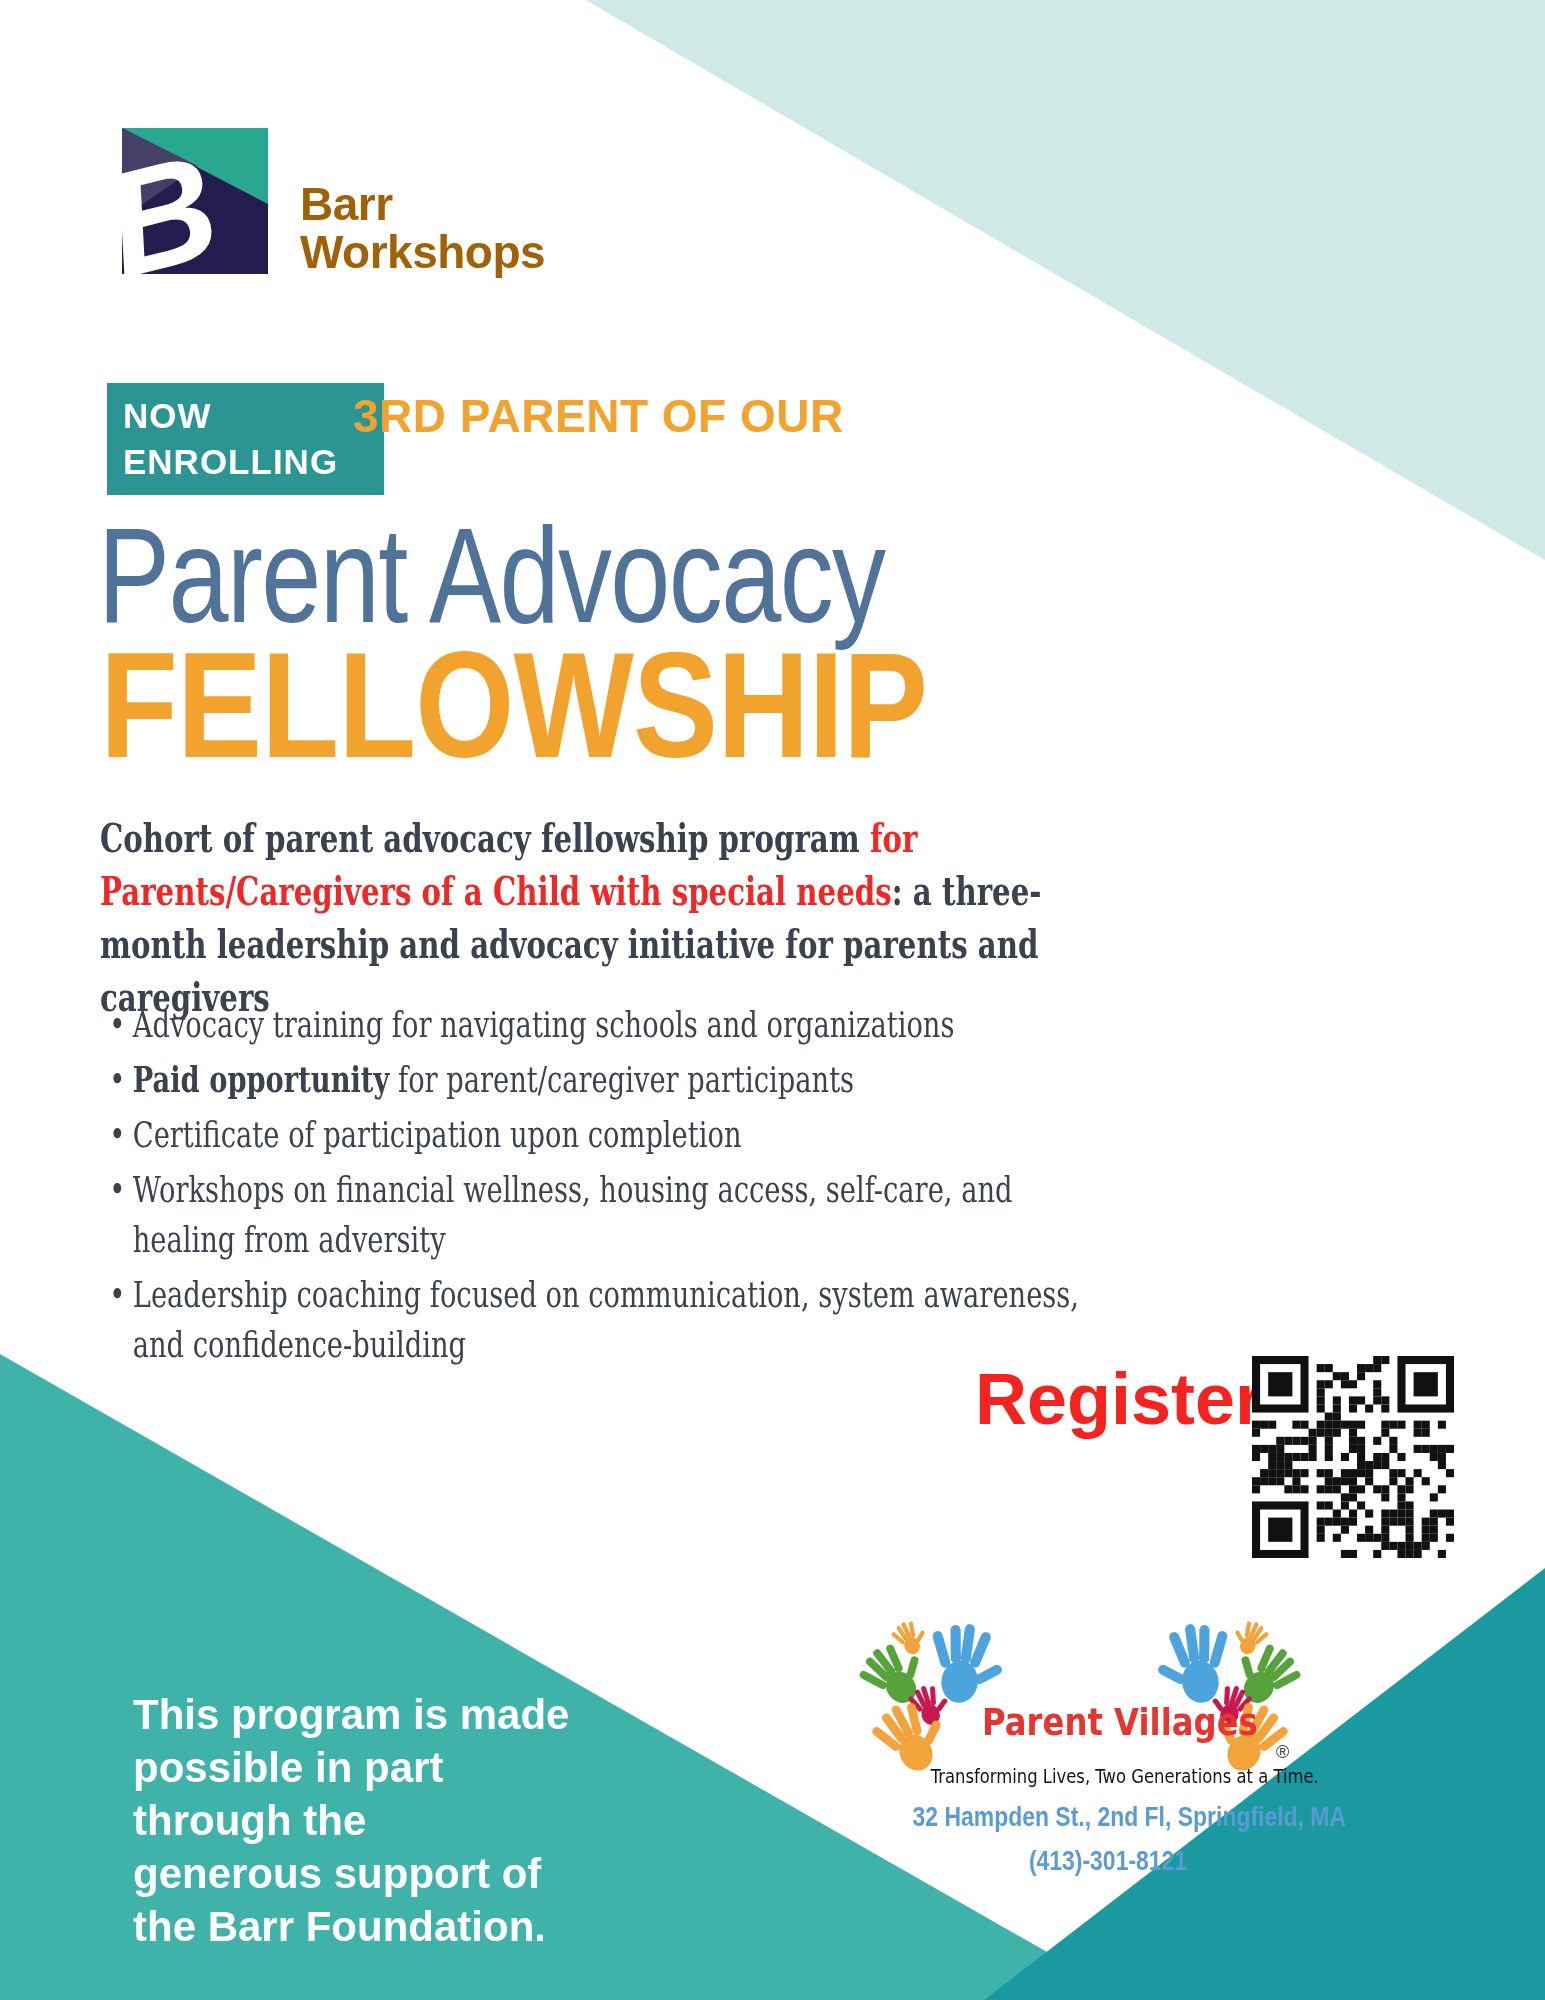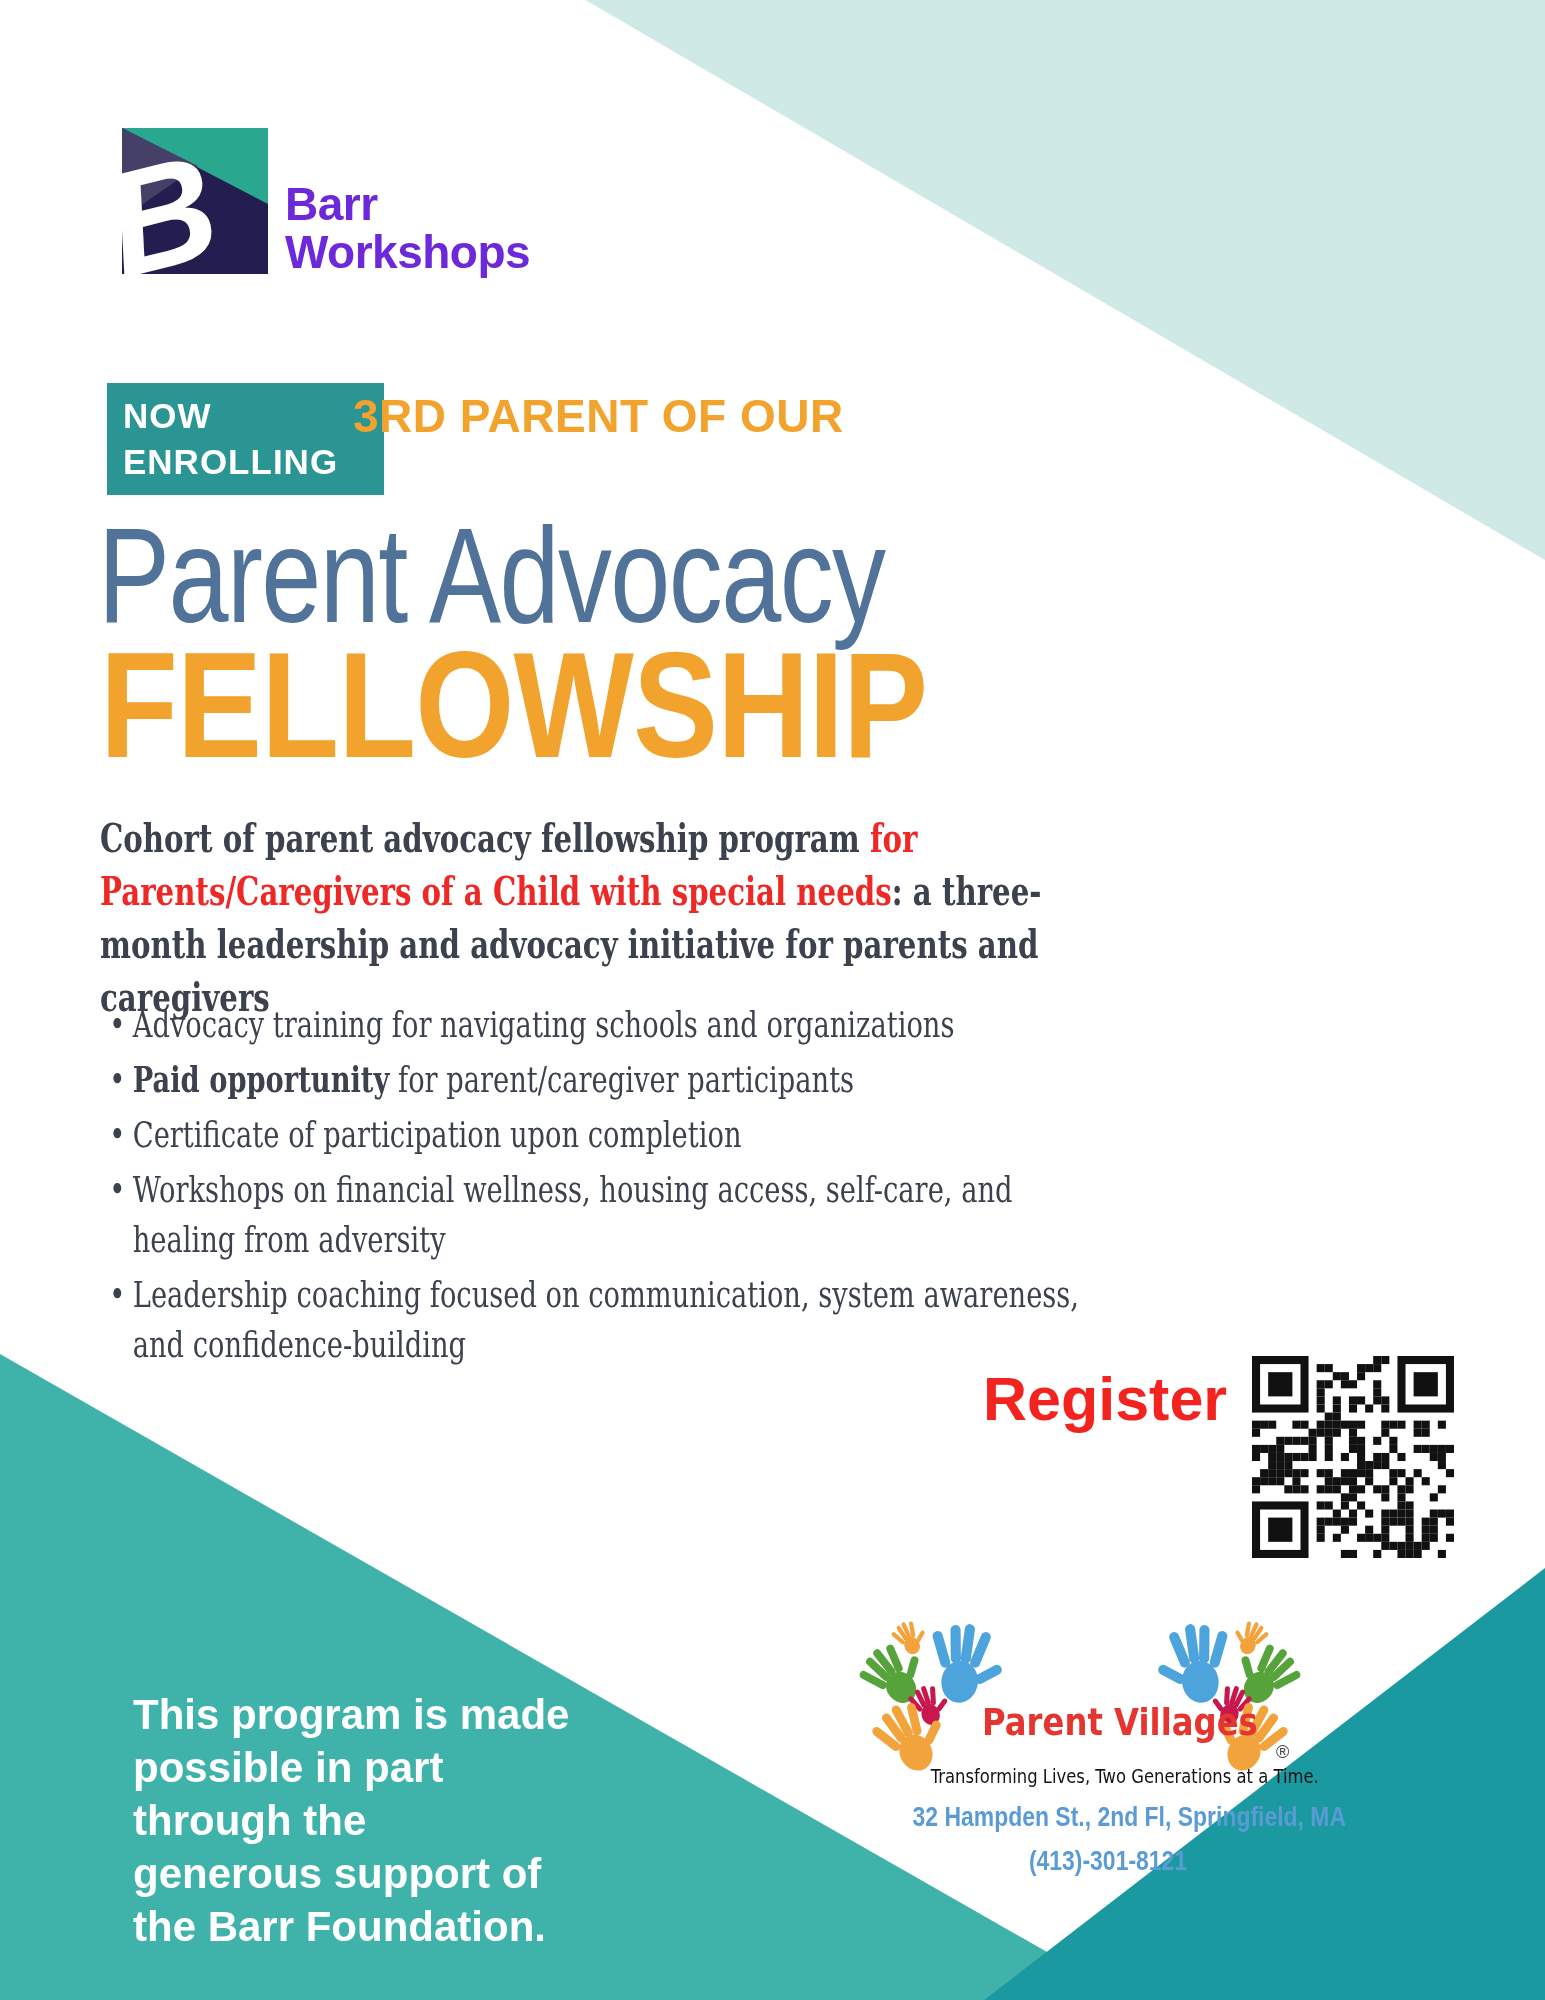--- a/index.html
+++ b/index.html
@@ -11,21 +11,21 @@
   .tri-mint{background:#cfe9e6;clip-path:polygon(37.9% 0,100% 0,100% 28%);}
   .tri-light{background:#3fb2aa;clip-path:polygon(0 67.7%,73.2% 100%,0 100%);}
   .tri-dark{background:#1b99a1;clip-path:polygon(100% 78.4%,100% 100%,63.7% 100%);}
 
   
   .logo-sq{left:122px;top:128px;width:146px;height:146px;background:#241d4f;overflow:hidden;}
   .logo-teal{position:absolute;inset:0;background:#2aa88f;clip-path:polygon(0 0,100% 0,100% 52%);}
   .logo-purple{position:absolute;inset:0;background:#454067;clip-path:polygon(0 0,52% 26%,0 62%);}
   .logo-b{position:absolute;left:-14px;top:14px;color:#fff;font-weight:700;font-style:italic;
           font-size:148px;line-height:148px;transform:rotate(-14deg);}
-  .brand{left:285px;top:180px;color:#6d28d9;font-weight:700;font-size:46px;line-height:48px;letter-spacing:-0.5px;}
+  .brand{left:300px;top:180px;color:#a16207;font-weight:700;font-size:46px;line-height:48px;letter-spacing:-0.5px;}
 
   
   .badge{left:107px;top:383px;width:277px;height:112px;background:#2b9594;color:#fff;
          font-weight:700;font-size:35px;line-height:46px;letter-spacing:1px;
          padding:10px 0 0 16px;box-sizing:border-box;}
   .kicker{left:353px;top:388px;color:#f1a32d;font-weight:700;font-size:46px;line-height:57px;letter-spacing:0.5px;}
 
   
   .title1{left:98px;top:508px;color:#51739a;font-size:135px;line-height:135px;font-weight:400;
           letter-spacing:-2px;transform:scaleX(0.80);transform-origin:top left;white-space:nowrap;}
@@ -40,21 +40,21 @@
   
   .bullets{left:100px;top:1000px;width:1290px;transform:scaleX(0.78);transform-origin:top left;
            font-family:"DejaVu Serif",serif;font-size:35px;line-height:50px;color:#3b414d;
            margin:0;padding:0;list-style:none;}
   .bullets li{position:relative;padding-left:42px;margin-bottom:5px;}
   .bullets li::before{content:"•";position:absolute;left:12px;top:0;}
   .bullets .b{font-weight:700;}
 
   
   .register{left:975px;top:1368px;width:260px;text-align:center;color:#f3241f;
-            font-weight:700;font-size:61px;line-height:63px;}
+            font-weight:700;font-size:72px;line-height:63px;}
   .qr{left:1252px;top:1356px;width:202px;height:202px;}
 
   
   .pv-name{left:982px;top:1700px;color:#e53530;font-weight:700;font-size:38px;white-space:nowrap;
            transform:scaleX(0.85);transform-origin:top left;font-family:"DejaVu Sans",sans-serif;}
   .pv-reg{left:1276px;top:1742px;font-size:18px;color:#444;}
   .pv-tagline{left:892px;top:1764px;width:430px;text-align:center;font-size:20px;color:#141414;
               transform:scaleX(0.82);white-space:nowrap;font-family:"DejaVu Sans",sans-serif;}
   .pv-address{left:878px;top:1800px;width:460px;text-align:center;color:#5b9bd5;font-weight:700;
               font-size:27px;line-height:34px;transform:scaleX(0.85);white-space:nowrap;}

